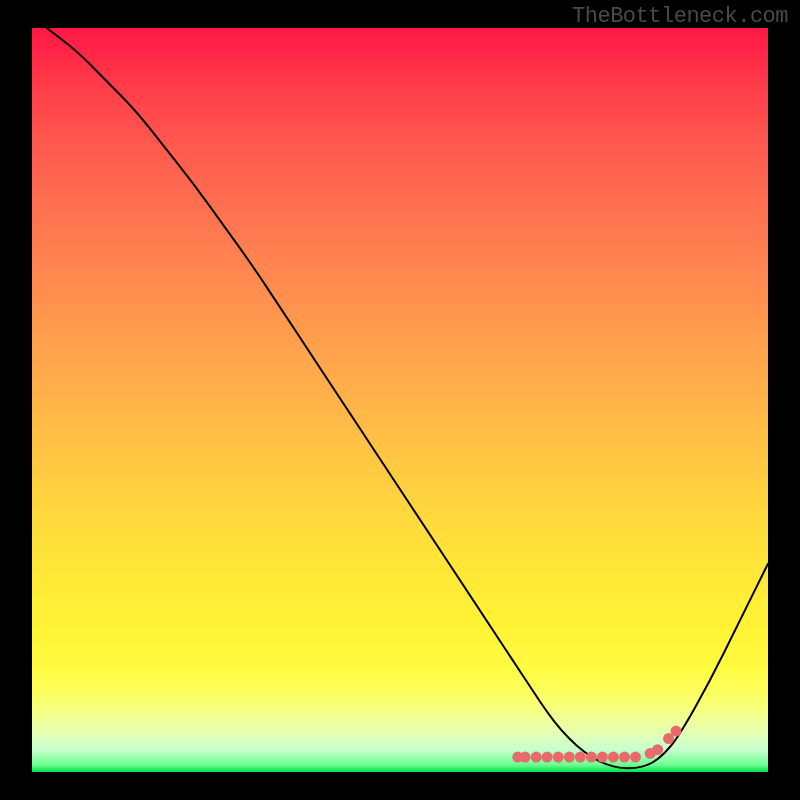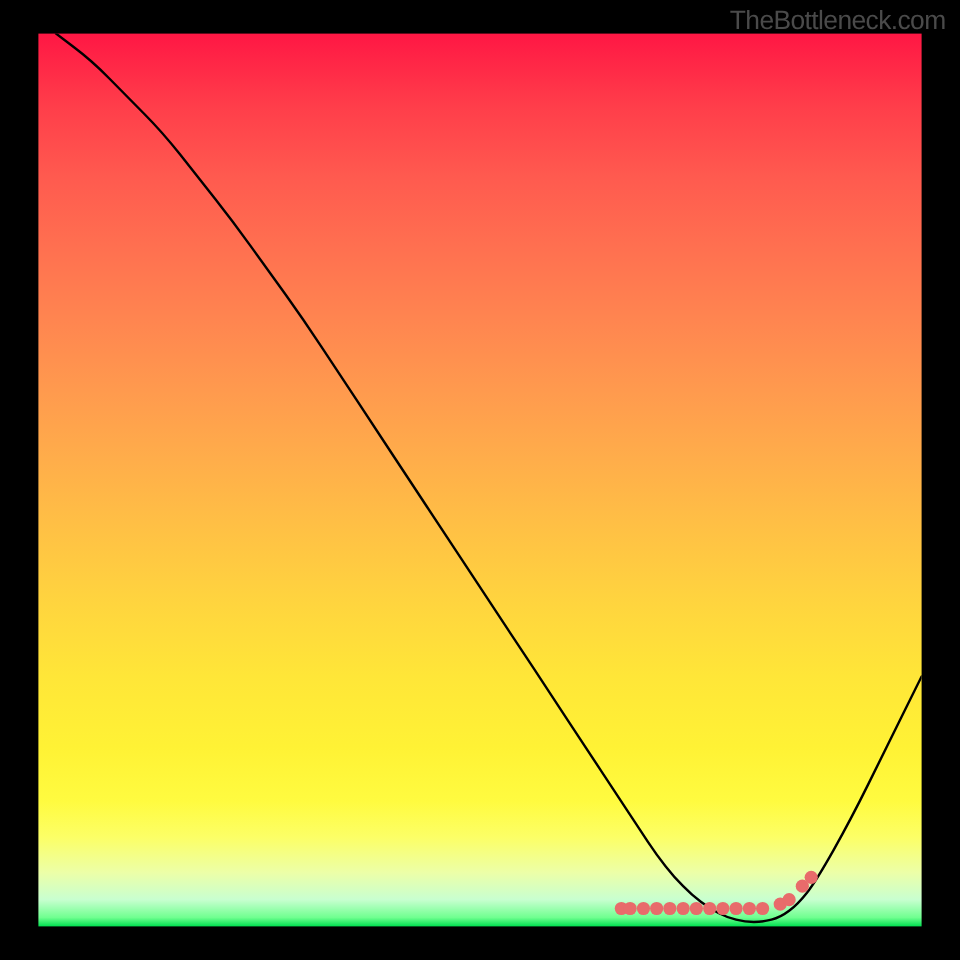--- a/index.html
+++ b/index.html
@@ -12,20 +12,21 @@
   }
   .watermark {
     position: absolute;
     top: 4px;
     right: 12px;
     color: #4a4a4a;
     font-size: 22px;
     font-weight: 500;
     z-index: 10;
     letter-spacing: -0.5px;
+    font-family: Liberation Mono, monospace;
   }
   .plot-area {
     position: absolute;
     left: 32px;
     top: 28px;
     width: 736px;
     height: 744px;
     background: linear-gradient(to bottom,
       #ff1744 0%,
       #ff3d4a 8%,

